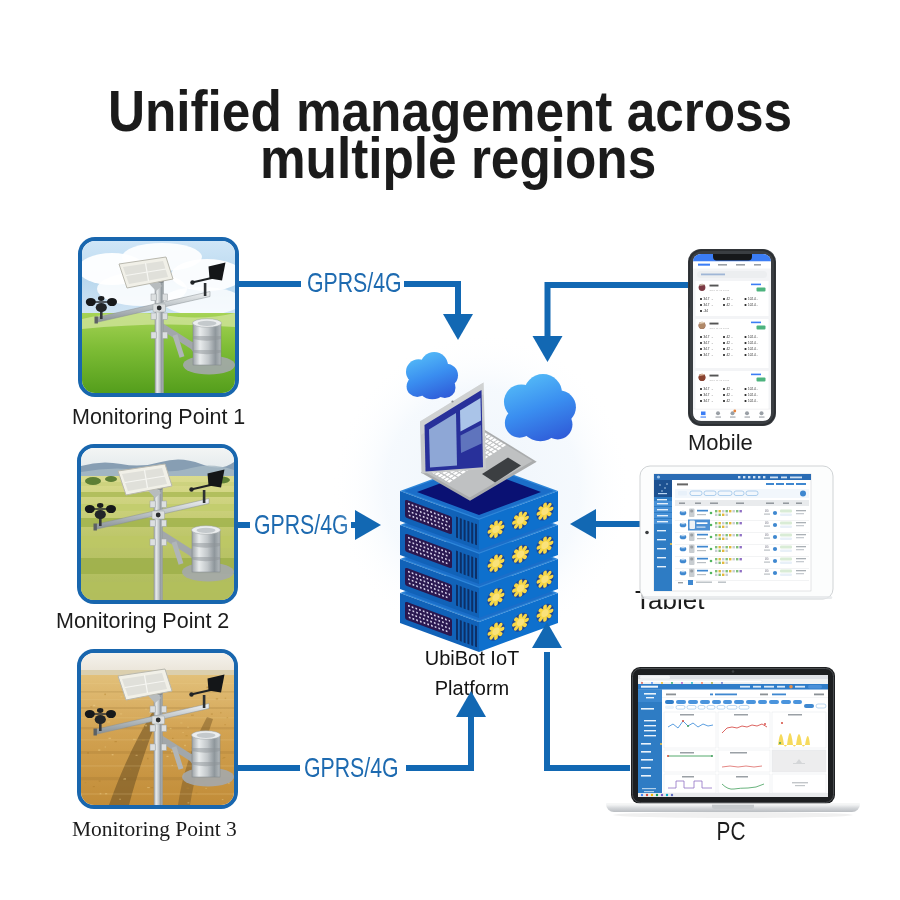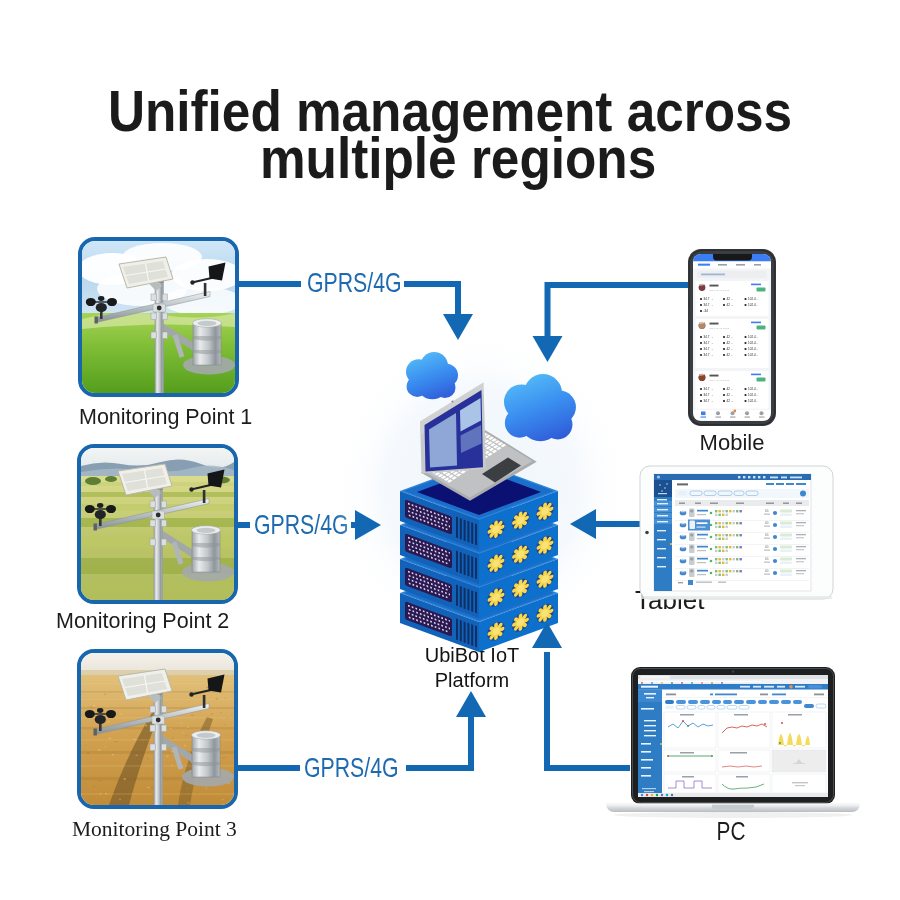--- a/index.html
+++ b/index.html
@@ -173,27 +173,27 @@
         <rect x="51.6" y="36.4" width="1.6" height="1.3" fill="#b98a33"></rect>
         <rect x="76.7" y="26.6" width="1.6" height="0.9" fill="#ad7d2c"></rect>
         <rect x="88.8" y="74.9" width="1.7" height="1.3" fill="#e8c87e"></rect>
         <rect x="88.7" y="91.6" width="2.4" height="1.3" fill="#ad7d2c"></rect>
         <rect x="115.1" y="115.4" width="2.0" height="1.0" fill="#b98a33"></rect>
       </g>
   <use href="#wst"></use>
 </svg>
 </div>
 
-<div class="abs cardlab" style="left:79px;top:405px;">Monitoring Point 1</div>
+<div class="abs cardlab" style="left:72px;top:405px;">Monitoring Point 1</div>
 <div class="abs cardlab" style="left:56px;top:609px;">Monitoring Point 2</div>
 <div class="abs cardlab" style="left:72px;top:817px;font-family:Liberation Serif, serif;">Monitoring Point 3</div>
 
-<div class="abs" style="left:372px;top:643px;width:200px;text-align:center;color:#141414;font-size:20px;line-height:25px;">UbiBot IoT<br>Platform</div>
-
-<div class="abs devlab" style="left:688px;top:430px;width:88px;text-align:center;color:#1c1c1c;font-size:22px;">Mobile</div>
+<div class="abs" style="left:372px;top:643px;width:200px;text-align:center;color:#141414;font-size:20px;line-height:30px;">UbiBot IoT<br>Platform</div>
+
+<div class="abs devlab" style="left:688px;top:430px;width:88px;color:#1c1c1c;font-size:22px;">Mobile</div>
 <div class="abs devlab" style="left:635px;top:585px;width:193px;color:#1c1c1c;font-size:26px;">Tablet</div>
 <div class="abs devlab" style="left:602px;top:816px;width:258px;text-align:center;color:#1c1c1c;font-size:26px;transform:scaleX(.8);">PC</div>
 
 <svg width="0" height="0" style="position:absolute">
 <defs>
   <linearGradient id="sky1" x1="0" y1="0" x2="0" y2="1">
     <stop offset="0" stop-color="#cfe6f7"></stop>
         <stop offset=".5" stop-color="#bad8ee"></stop>
         <stop offset="1" stop-color="#d5e7f5"></stop>
   </linearGradient>

